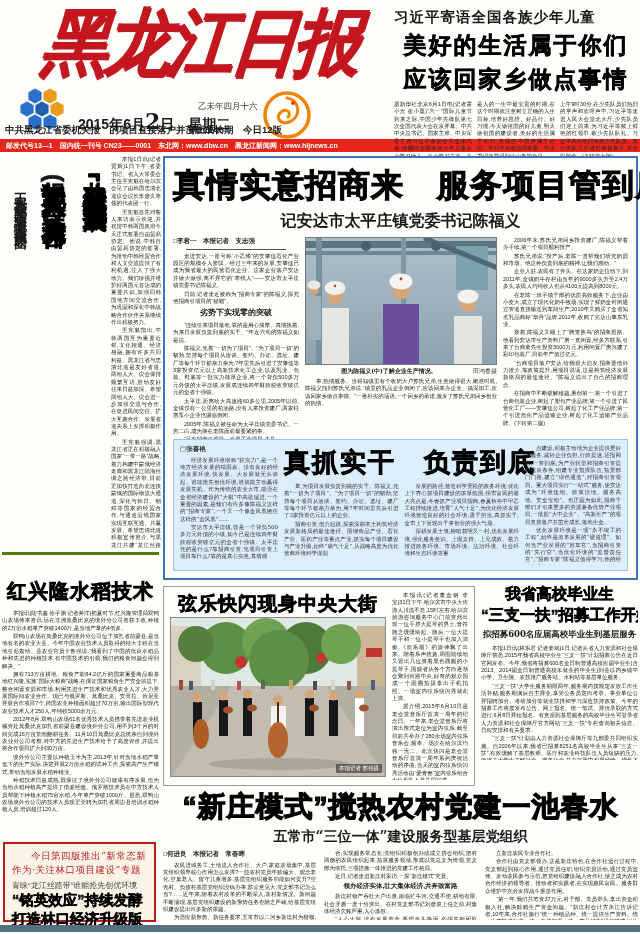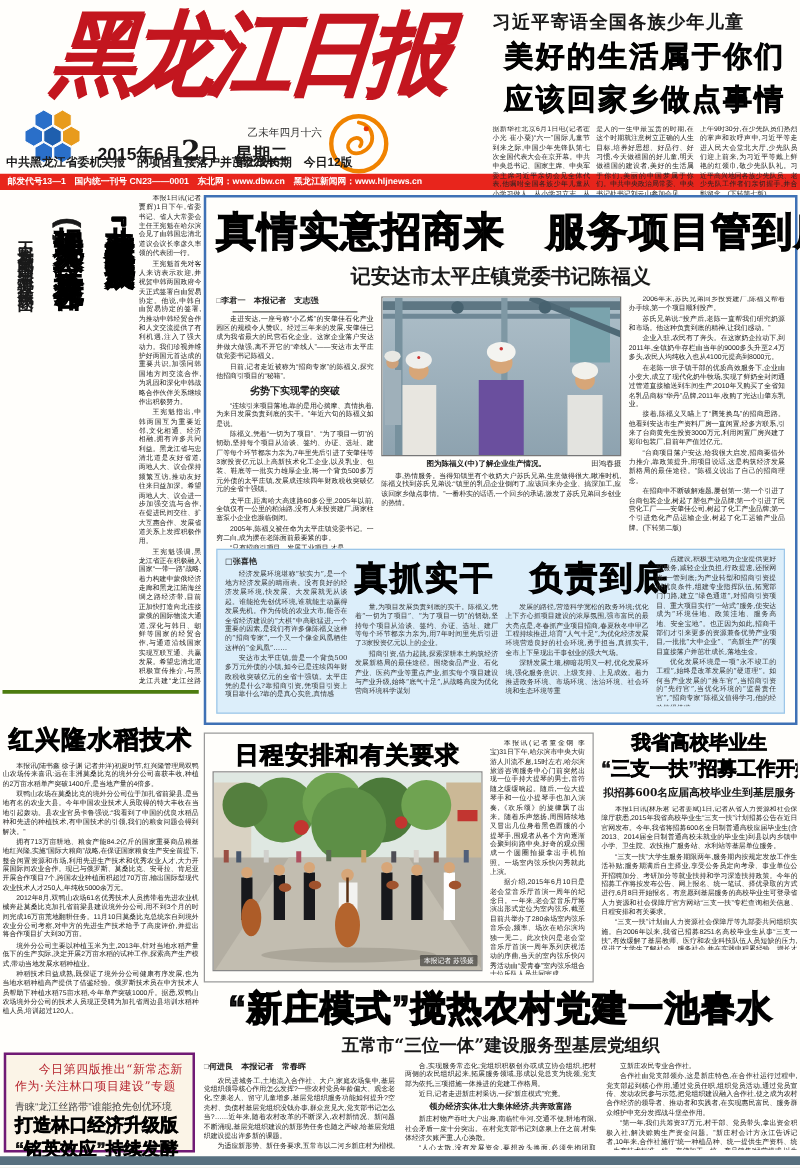--- a/index.html
+++ b/index.html
@@ -100,21 +100,21 @@
   .grad-art .h1, .grad-art .h2 { text-align:center; font-size:15.5px; font-weight:900; -webkit-text-stroke:0.5px #000; white-space:nowrap; }
   .grad-art .sub { text-align:center; font-size:8.5px; font-weight:bold; margin:3px 0 4px; font-family:"DejaVu Serif",serif; }
   .grad-body { height:118px; }
   
   .rice-art { position:absolute; left:2px; top:552px; width:157px; height:288px; border-top:3px solid #4d7c0f; padding-top:23px; overflow:hidden; }
   .rice-art .h1, .rice-art .h2 { text-align:center; font-size:20px; font-weight:900; letter-spacing:1px; -webkit-text-stroke:0.7px #000; white-space:nowrap; }
   .rice-body { margin-top:5px; height:218px; }
   
   .promo-box {
     position:absolute; left:3px; top:842px; width:153px; height:80px;
-    border:2px solid #701a75; background:#fbf4e7; padding:5px 7px;
+    border:2px solid #b91c1c; background:#fbf4e7; padding:5px 7px;
   }
   .promo-notice { color:#b5232d; font-size:9.5px; line-height:1.45; letter-spacing:0.5px; text-indent:2em; font-family:"DejaVu Serif",serif; }
   .promo-kicker { font-size:8px; color:#444; margin-top:3px; }
   .promo-big { font-size:14.5px; font-weight:900; -webkit-text-stroke:0.5px #000; white-space:nowrap; }
   
   .village-art { position:absolute; left:163px; top:788px; width:475px; height:137px; overflow:hidden; }
   .village-art .headline {
     text-align:center; font-size:28px; font-weight:700; letter-spacing:1px;
     -webkit-text-stroke:1.2px #000; white-space:nowrap;
   }
@@ -275,21 +275,21 @@
           </div>
       </div>
       <div class="bcolB t serif-t">
           <p>点建设,积极主动地为企业提供更好的服务,减轻企业负担,行政提速,还报网络,一管到底;为产业转型和招商引资提供优良条件,组建专业指挥队伍,拓宽部门门路,建立“绿色通道”,对招商引资项目、重大项目实行“一站式”服务,使安达成为“环境佳地、政策洼地、服务高地、安全宝地”。也正因为如此,招商干部们才引来更多的资源兼备优势产业项目,一批批“大中企业”、“高新生产”的项目直接落户并茁壮成长,落地生金。</p>
           <p>优化发展环境是一项“永不竣工的工程”,始终是改革发展的“硬道理”。如何当产业发展的“推车官”,当招商引资的“先行官”,当优化环境的“监督责任官”,“招商专家”陈福义值得学习,他的经验值得借鉴。</p>
         </div>
     </div>
   </div>
 
   <div class="music-box">
-    <div class="music-head">日程安排和有关要求</div>
+    <div class="music-head">弦乐快闪现身中央大街</div>
     <div class="music-photo">
       <svg width="216" height="160" viewBox="0 0 216 160">
         <rect width="216" height="160" fill="#dfe8e2"></rect>
         <rect x="0" y="8" width="30" height="72" fill="#d9d2c2"></rect>
         <rect x="186" y="8" width="30" height="66" fill="#cbb896"></rect>
         <rect x="195" y="30" width="16" height="9" fill="#c23530"></rect>
         <circle cx="55" cy="30" r="26" fill="#5d8f46"></circle>
           <circle cx="95" cy="24" r="24" fill="#6fa351"></circle>
         <circle cx="135" cy="30" r="26" fill="#4c7a3a"></circle>
           <circle cx="170" cy="26" r="20" fill="#6fa351"></circle>
@@ -363,22 +363,22 @@
         <p>拥有713万亩耕地、粮食产能84.2亿斤的国家重要商品粮基地红兴隆,实施“国际大粮商”战略,在保证国家粮食生产安全前提下,整合闲置资源和市场,利用先进生产技术和优秀农业人才,大力开展国际间农业合作。现已与俄罗斯、莫桑比克、安哥拉、肯尼亚开展合作项目7个,跨国农业种植面积超过70万亩,输出国际型现代农业技术人才250人,年纯收5000余万元。</p>
         <p>2012年8月,双鸭山农场61名优秀技术人员携带着先进农业机械奔赴莫桑比克加扎省前梁县建设境外分公司,用不到3个月的时间完成16万亩荒地翻耕任务。11月10日莫桑比克总统亲自到境外农业分公司考察,对中方的先进生产技术给予了高度评价,并提出将合作项目扩大到30万亩。</p>
         <p>境外分公司主要以种植玉米为主,2013年,针对当地水稻产量低下的生产实际,决定开展2万亩水稻的试种工作,探索高产生产模式,带动当地发展水稻种植业。</p>
         <p>种稻技术日益成熟,既保证了境外分公司健康有序发展,也为当地水稻种植高产提供了借鉴经验。俄罗斯技术员在中方技术人员帮助下种植水稻75亩水稻,今年单产突破1000斤。据悉,双鸭山农场境外分公司的技术人员现正受聘为加扎省周边县培训水稻种植人员,培训超过120人。</p>
       </div>
   </div>
 
   <div class="promo-box">
     <div class="promo-notice">今日第四版推出“新常态新作为·关注林口项目建设”专题</div>
     <div class="promo-kicker">青睐“龙江丝路带”谁能抢先创优环境</div>
+    <div class="promo-big">“铭英效应”持续发酵</div>
     <div class="promo-big">打造林口经济升级版</div>
-    <div class="promo-big">“铭英效应”持续发酵</div>
   </div>
 
   <div class="village-art">
     <div class="headline">“新庄模式”搅热农村党建一池春水</div>
     <div class="subhead">五常市“三位一体”建设服务型基层党组织</div>
     <div class="village-cols">
       <div class="t">
         <div class="byline">□何进良　本报记者　常春晖</div>
         <div>
             <p>农民进城务工,土地流入合作社、大户,家庭农场集中,基层党组织领导核心作用怎么发挥?一些农村党员年龄偏大、观念老化,空巢老人、留守儿童增多,基层党组织服务功能如何提升?空壳村、负债村基层党组织没钱办事,群众意见大,党支部书记怎么当?……近年来,随着农村改革的不断深入,农村新情况、新问题不断涌现,基层党组织建设的新形势任务也随之严峻,给基层党组织建设提出许多新的课题。</p>

